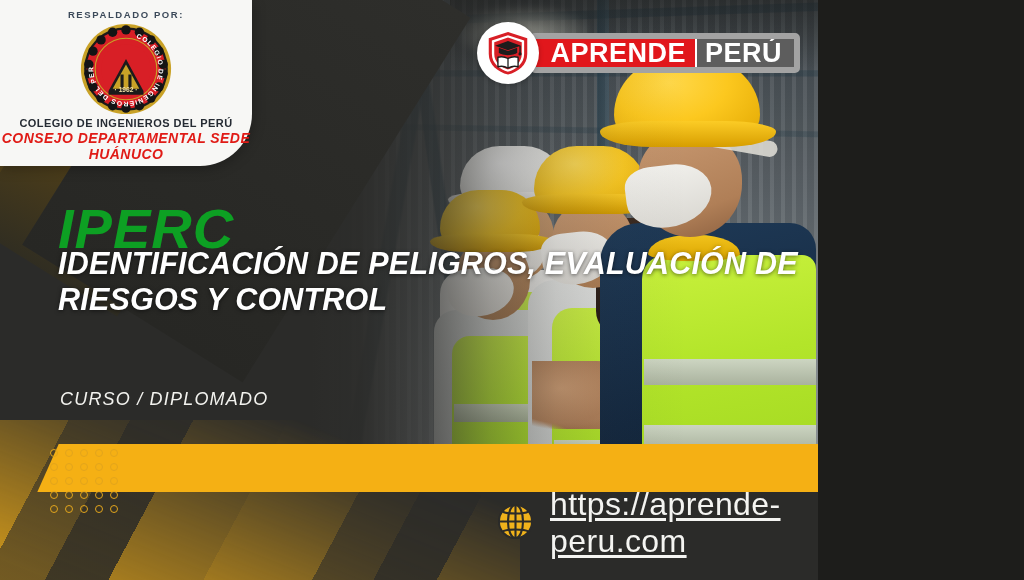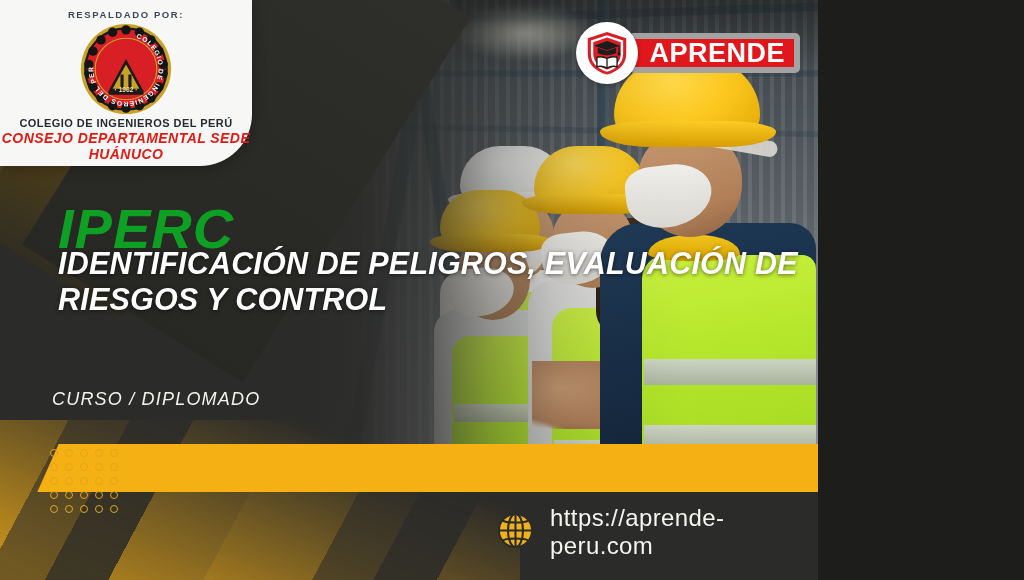--- a/index.html
+++ b/index.html
@@ -396,21 +396,21 @@
     color:#0da023; letter-spacing:1px; line-height:1;
   }
   .title-sub {
     position:absolute; left:58px; top:246px;
     width:830px;
     font-size:30.5px; font-weight:bold; font-style:italic;
     color:#ffffff; line-height:1.18; letter-spacing:.2px;
     text-shadow:0 1px 4px rgba(0,0,0,.55);
   }
   .title-kicker {
-    position:absolute; left:52px; top:389px;
+    position:absolute; left:60px; top:389px;
     font-size:18px; font-style:italic; font-weight:400;
     color:#f2f2ee; letter-spacing:1.2px;
   }
 
   
   .dots {
     position:absolute; left:50px; top:449px;
     display:grid; grid-template-columns:repeat(5, 15px);
     grid-auto-rows:14px;
   }
@@ -418,22 +418,22 @@
     width:8px; height:8px; border-radius:50%;
     border:1.6px solid #e2a51c;
   }
 
   
   .url-row {
     position:absolute; left:498px; bottom:20px;
     display:flex; align-items:center; gap:17px;
   }
   .url-text {
-    font-size:24px; color:#f4f4f1; letter-spacing:.4px;
-    text-underline-offset:3px;
+    font-size:32px; color:#f4f4f1; letter-spacing:.4px;
+    text-decoration:underline; text-underline-offset:3px;
   }
 </style>
 </head>
 <body>
 
 <div id="banner">
 
   <div class="photo">
     <div class="photo-structure"></div>
     <div class="photo-light"></div>
@@ -571,20 +571,21 @@
         <path d="M24 12 L38 17 L24 22 L10 17 Z" fill="#1c1c1c"></path>
         <path d="M14 19.2 V25 C14 25 18 27.4 24 27.4 C30 27.4 34 25 34 25 V19.2 L24 22.8 Z" fill="#1c1c1c"></path>
         <rect x="36.4" y="17.2" width="1.5" height="8" fill="#1c1c1c"></rect>
         <circle cx="37.1" cy="26" r="1.7" fill="#1c1c1c"></circle>
         <path d="M24 31 C20.5 29 16.5 28.6 13 29.6 V40 C16.5 39 20.5 39.4 24 41.4 C27.5 39.4 31.5 39 35 40 V29.6 C31.5 28.6 27.5 29 24 31 Z" fill="#ffffff" stroke="#1c1c1c" stroke-width="1.5" stroke-linejoin="round"></path>
         <line x1="24" y1="31" x2="24" y2="41.4" stroke="#1c1c1c" stroke-width="1.4"></line>
       </svg>
     </div>
     <div class="ap-words">
       <div class="ap-aprende">APRENDE</div>
+      <div class="ap-peru">PERÚ</div>
     </div>
   </div>
 
   <div class="title-iperc">IPERC</div>
   <div class="title-sub">IDENTIFICACIÓN DE PELIGROS, EVALUACIÓN DE RIESGOS Y CONTROL</div>
   <div class="title-kicker">CURSO / DIPLOMADO</div>
 
   <div class="dots">
     <div class="dot"></div>
     <div class="dot"></div>

